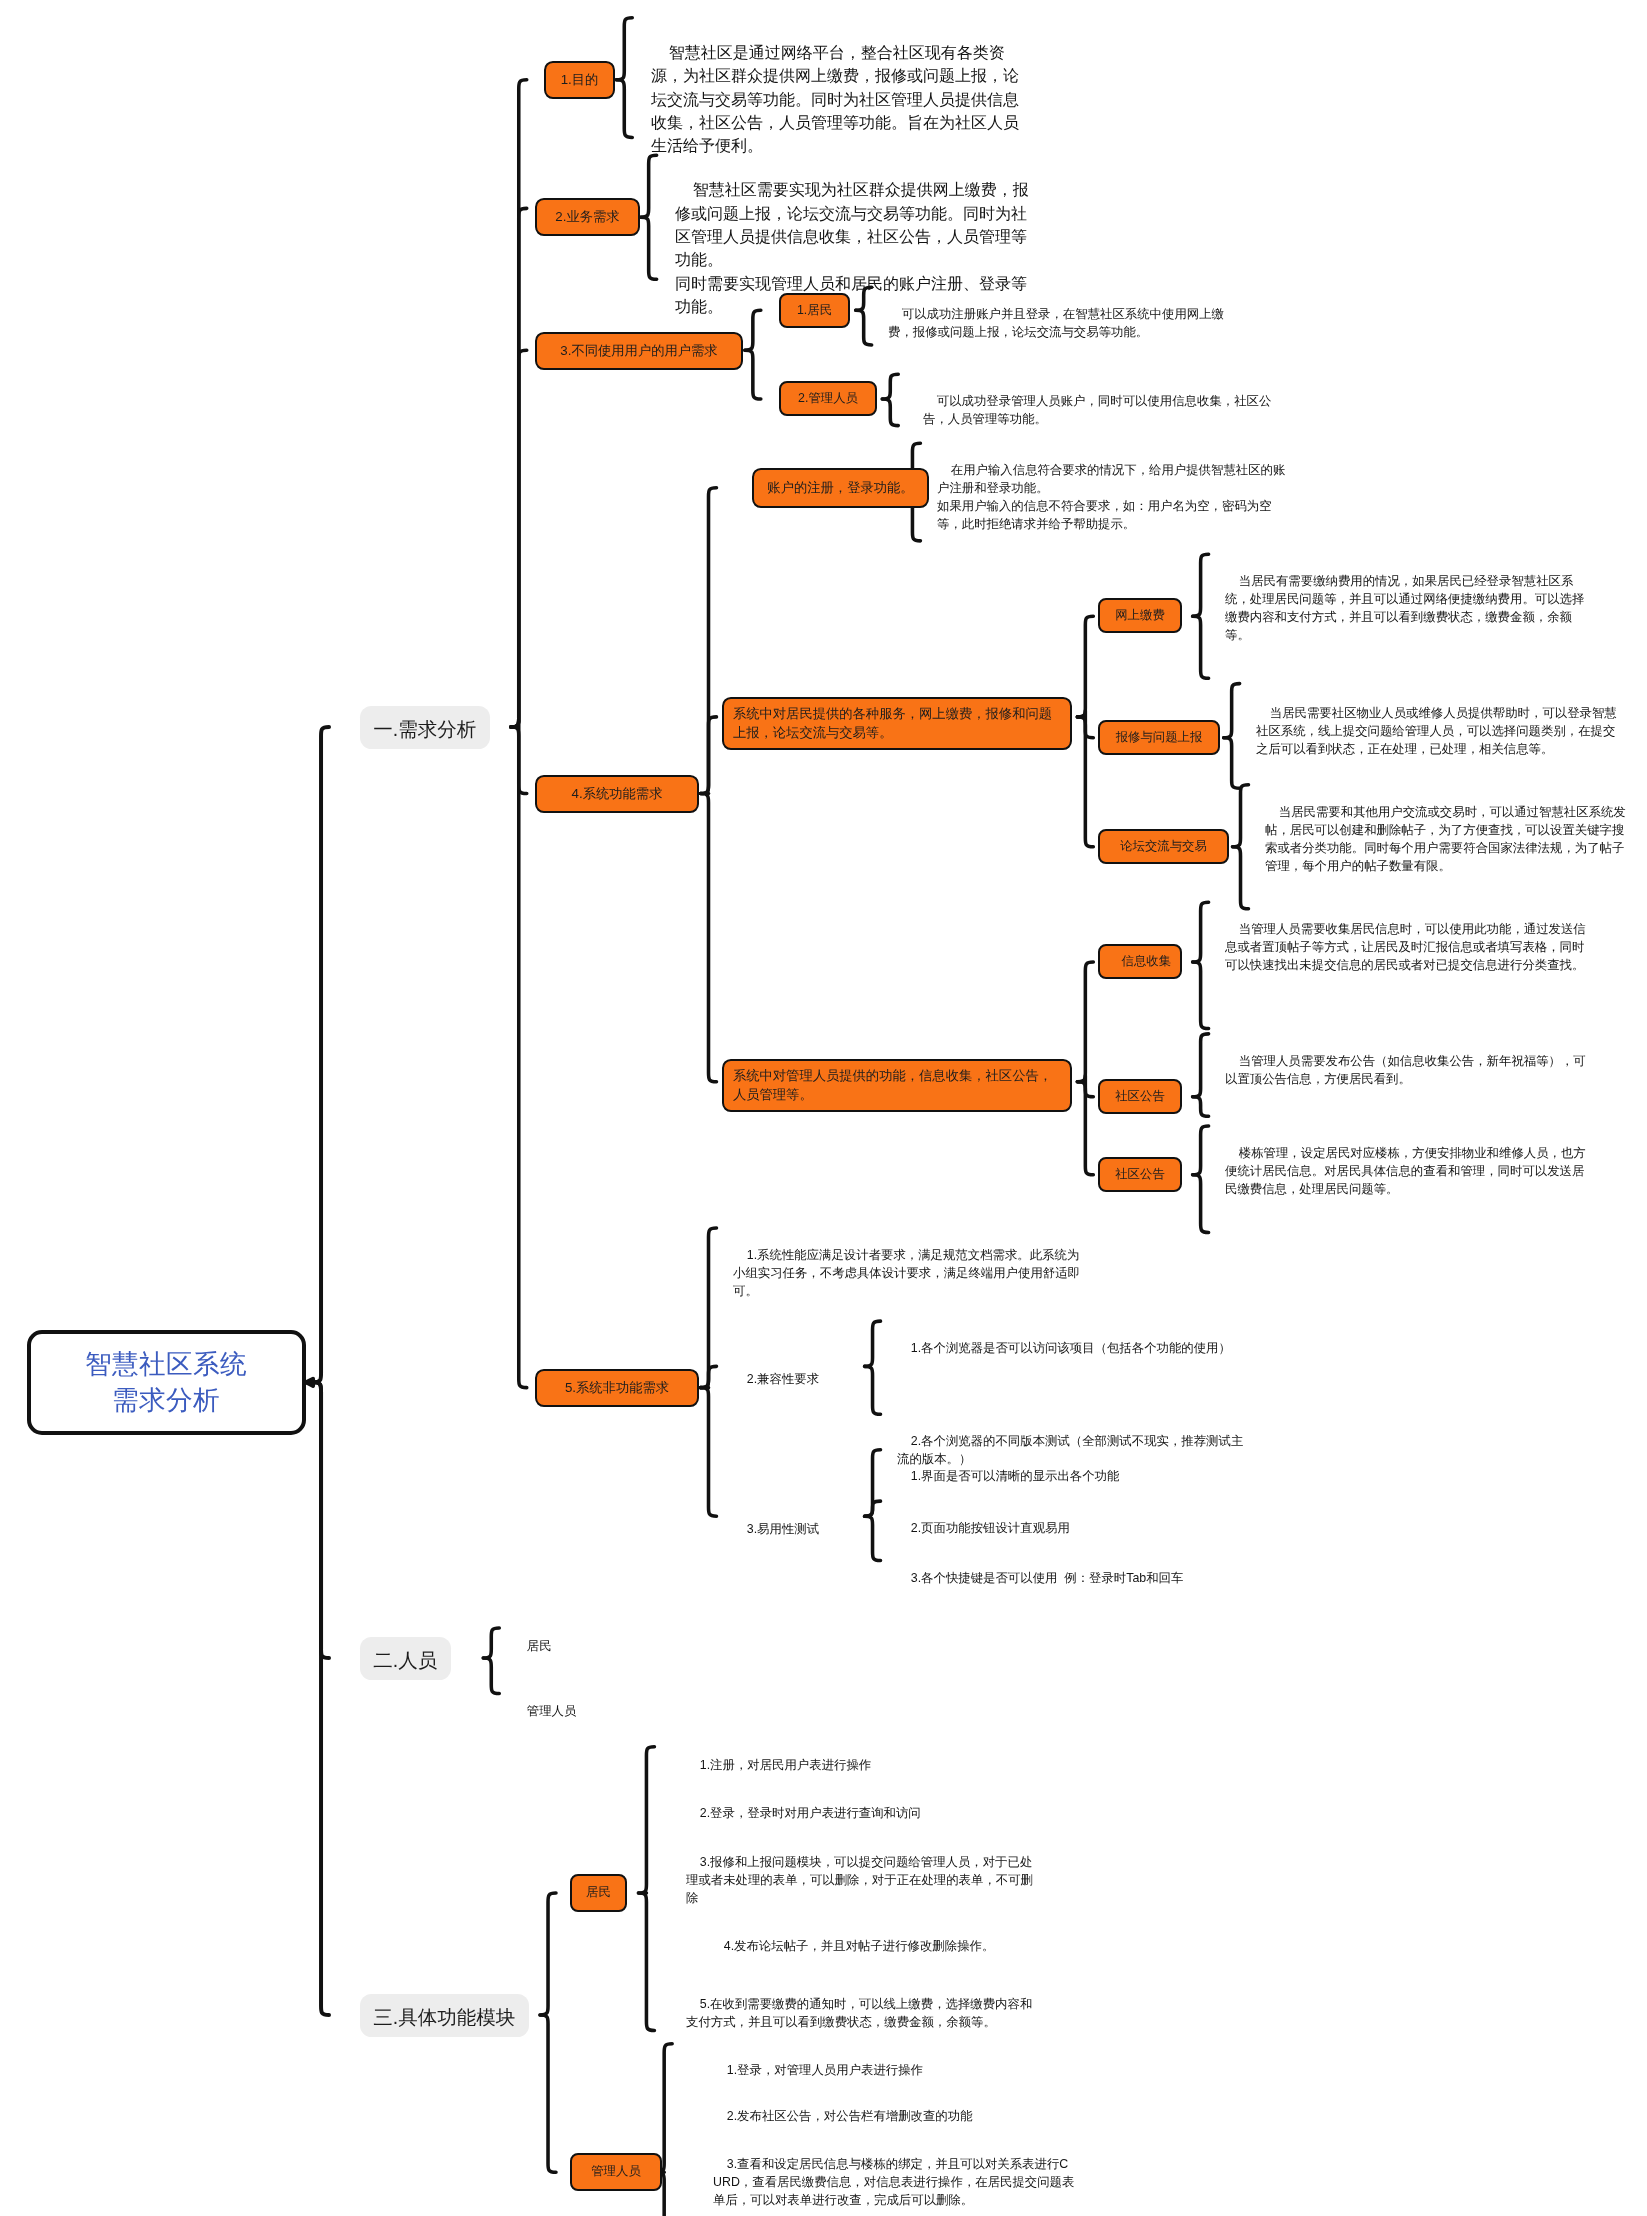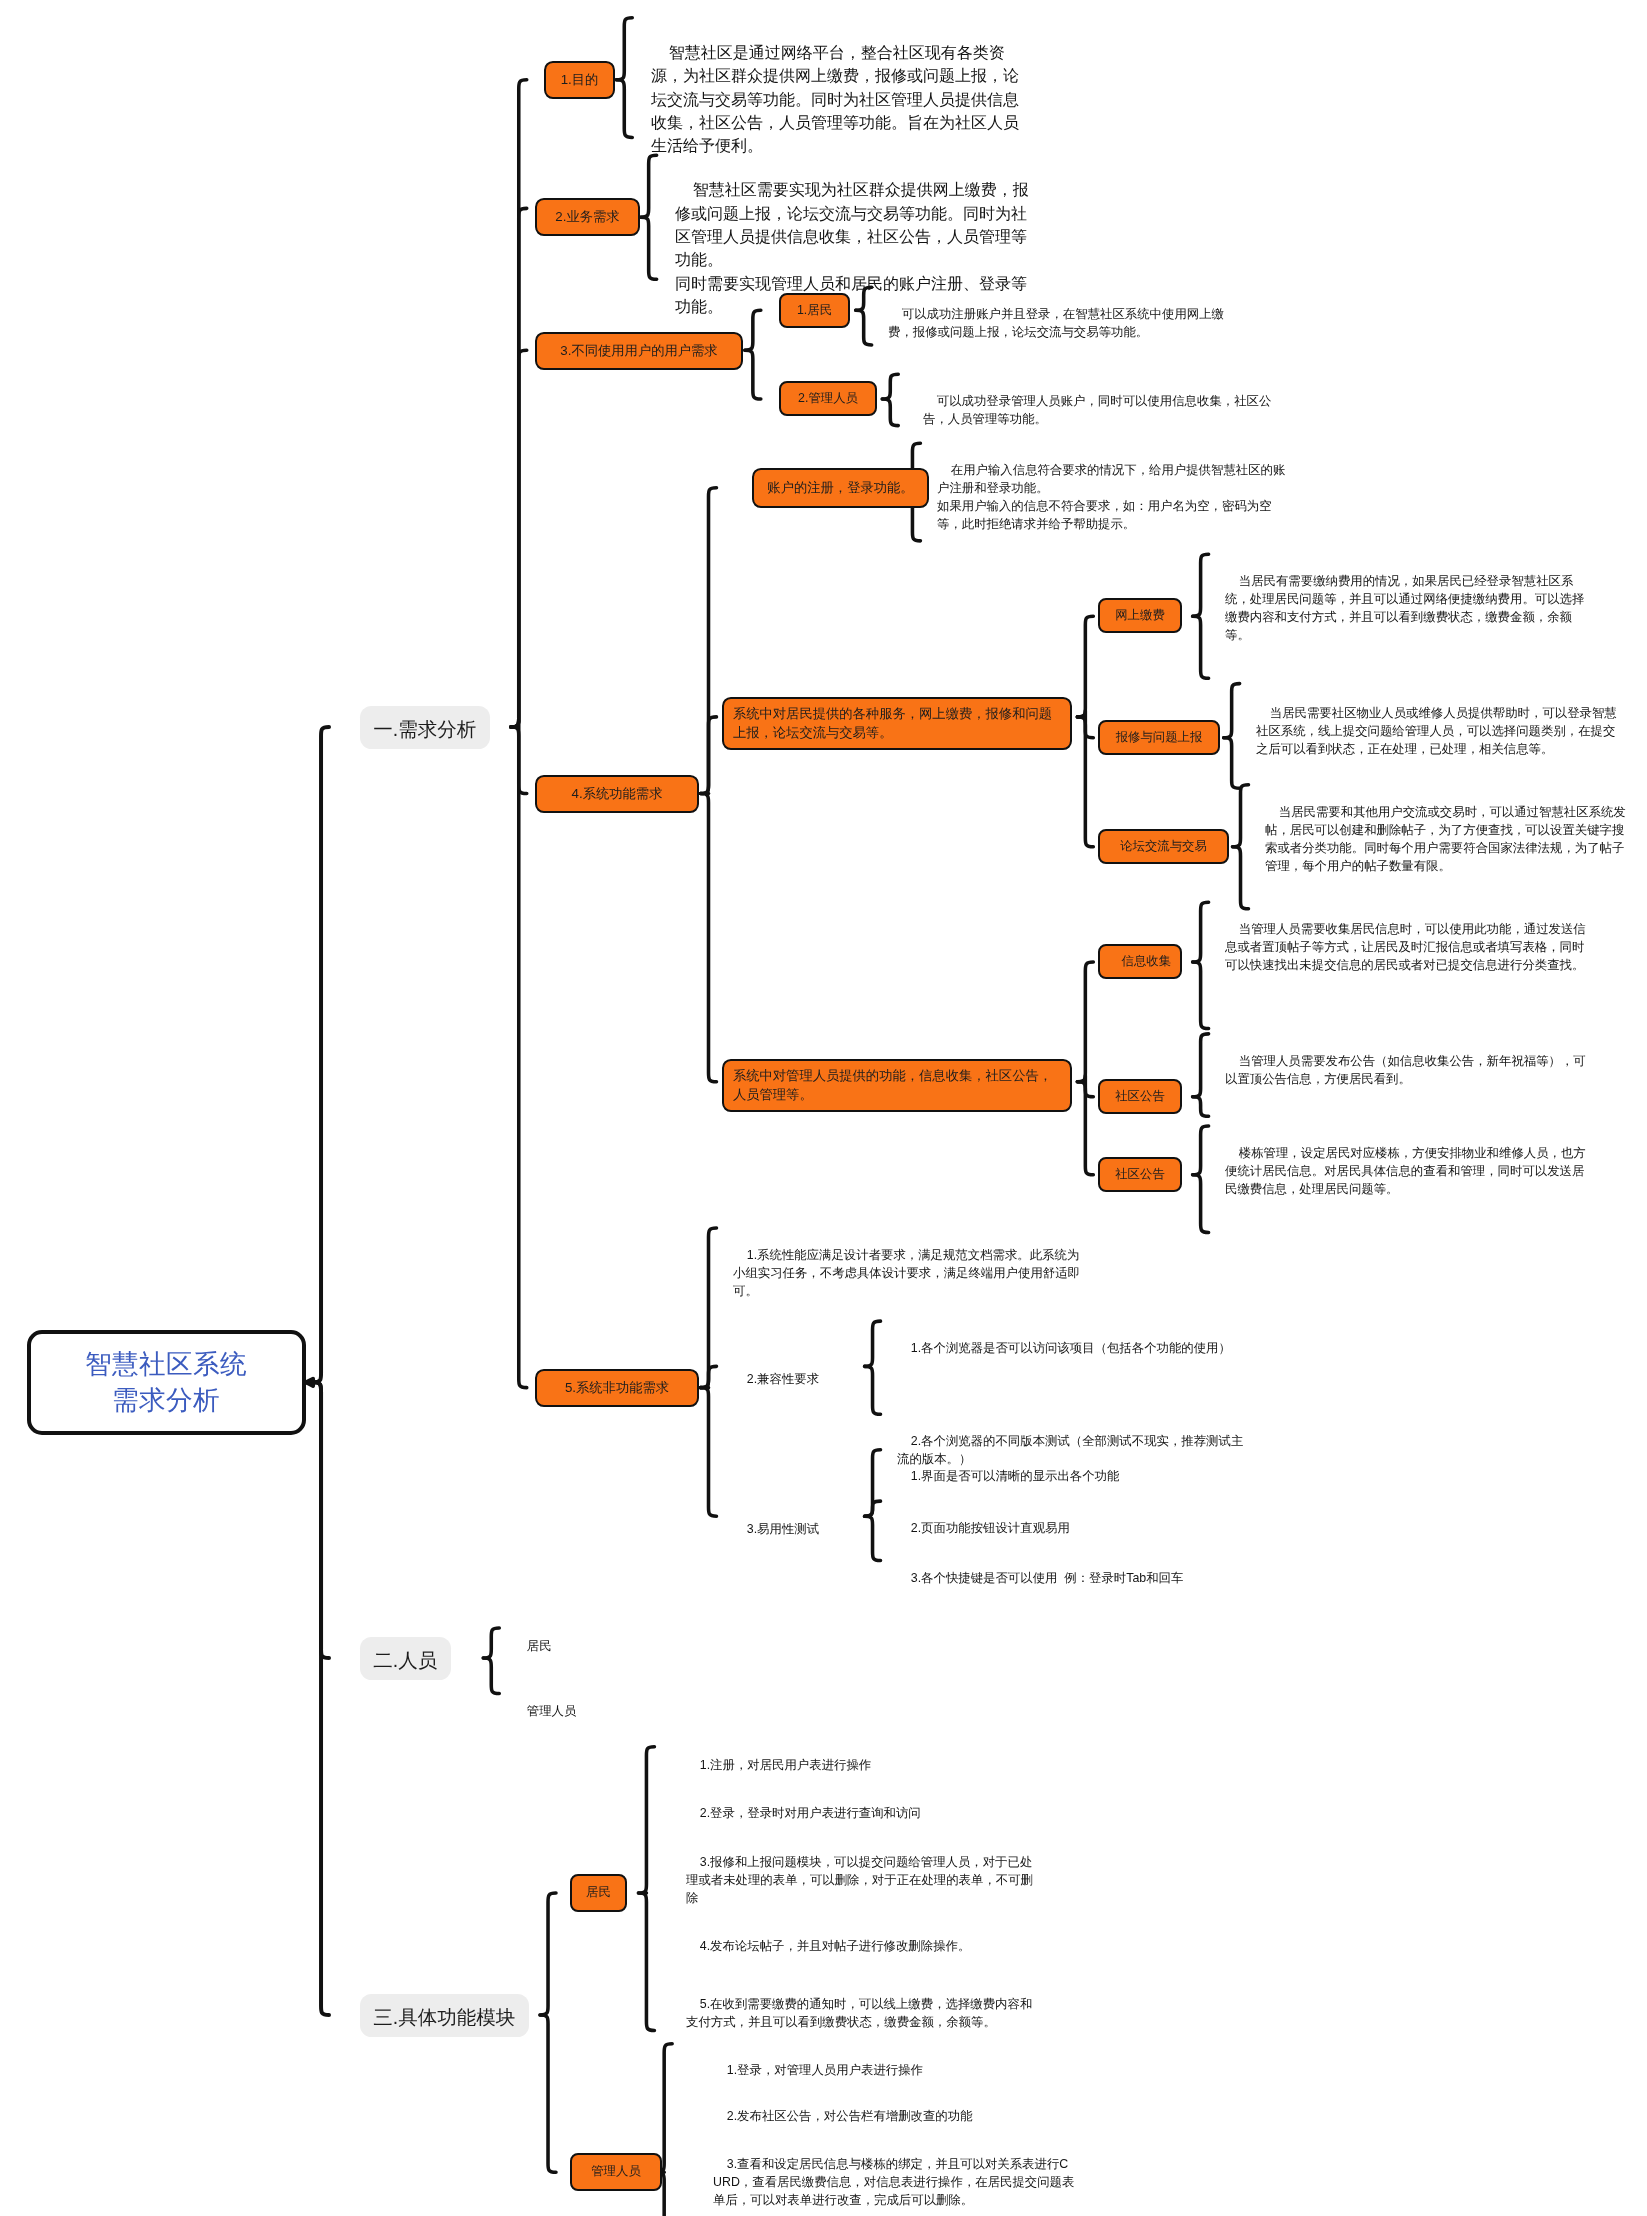--- a/index.html
+++ b/index.html
@@ -314,21 +314,21 @@
   </div>
   <div class="node txt sm" style="left:686px; top:1738px; width:355px;">
     <span>1.注册，对居民用户表进行操作</span>
   </div>
   <div class="node txt sm" style="left:686px; top:1786px; width:355px;">
     <span>2.登录，登录时对用户表进行查询和访问</span>
   </div>
   <div class="node txt sm" style="left:686px; top:1835px; width:355px;">
     <span>3.报修和上报问题模块，可以提交问题给管理人员，对于已处理或者未处理的表单，可以删除，对于正在处理的表单，不可删除</span>
   </div>
-  <div class="node txt sm" style="left:686px; top:1919px; width:355px;">
+  <div class="node txt sm" style="left:710px; top:1919px; width:355px;">
     <span>4.发布论坛帖子，并且对帖子进行修改删除操作。</span>
   </div>
   <div class="node txt sm" style="left:686px; top:1977px; width:355px;">
     <span>5.在收到需要缴费的通知时，可以线上缴费，选择缴费内容和支付方式，并且可以看到缴费状态，缴费金额，余额等。</span>
   </div>
 
   <div class="node box center tiny" style="left:570px; top:2153px; width:92px; height:38px;">
     <span>管理人员</span>
   </div>
   <div class="node txt sm" style="left:713px; top:2043px; width:363px;">

